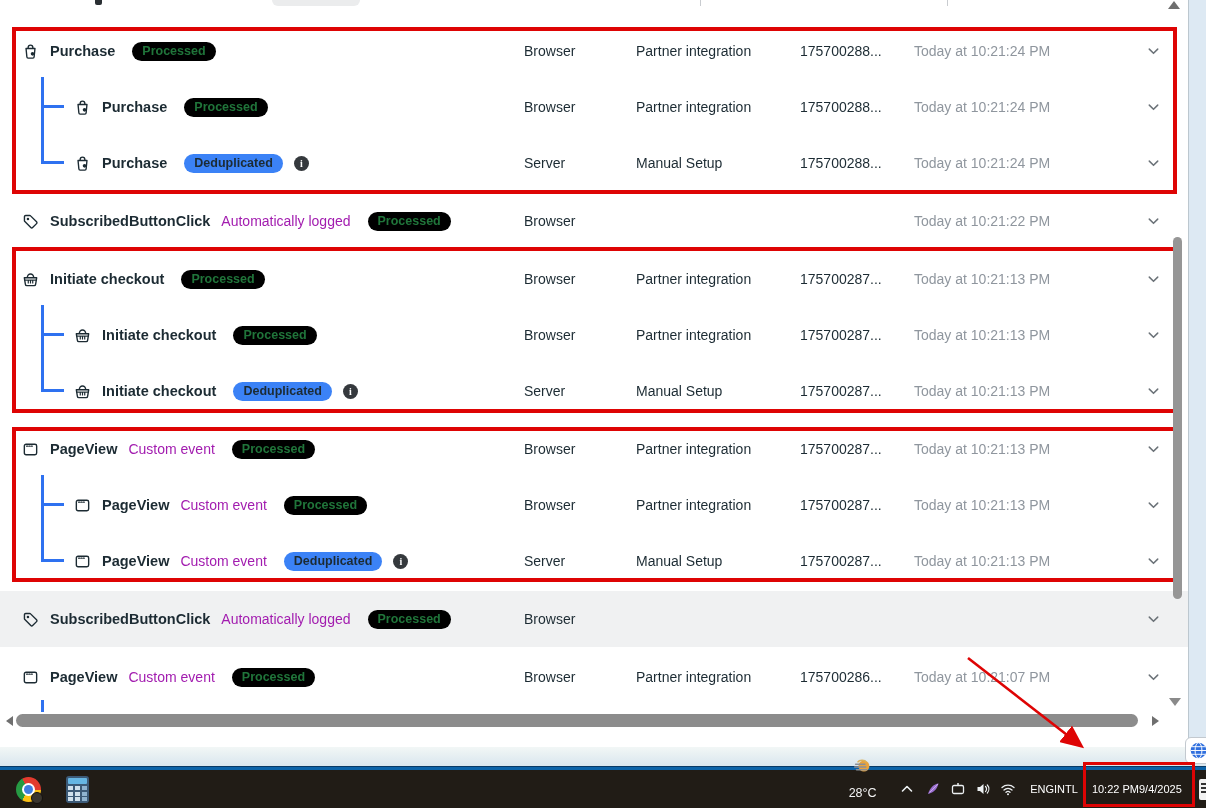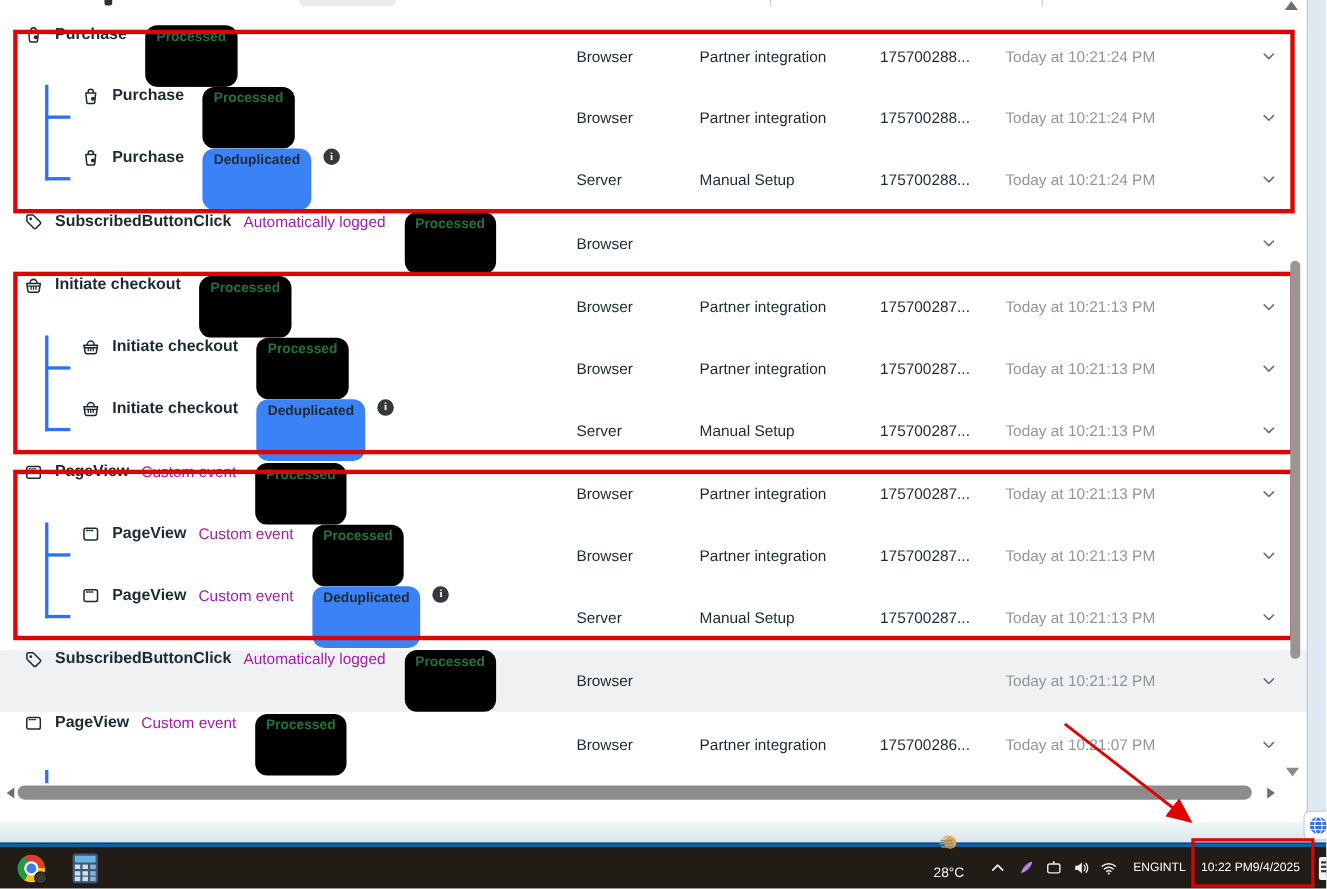--- a/index.html
+++ b/index.html
@@ -6,21 +6,21 @@
   html,body { width:1206px; height:808px; }
   body { font-family:"Liberation Sans", sans-serif; background:#fff; position:relative; overflow:hidden; }
   .screen { position:absolute; left:0; top:0; width:1206px; height:808px; overflow:hidden; background:#fff; }
 
   
   .content { position:absolute; left:0; top:0; width:1188px; height:747px; background:#fff; }
   .right-band { position:absolute; left:1188px; top:0; width:18px; height:747px; background:#dde9f3; border-left:1px solid #bcc7cf; }
 
   .row { position:absolute; left:0; width:1188px; height:56px; background:#fff; }
   .row.gray { background:#f0f1f2; }
-  .name-cell { position:absolute; left:22px; top:0; height:100%; display:flex; gap:11px; }
+  .name-cell { position:absolute; left:22px; top:0; height:100%; display:flex; align-items:center; gap:11px; }
   .row.child .name-cell { left:74px; }
   .ev-icon { width:17px; height:17px; color:#1c2b33; flex:0 0 auto; display:flex; }
   .ev-icon svg { width:100%; height:100%; }
   .ev-name { font-weight:700; font-size:14.5px; color:#1c2b33; white-space:nowrap; }
   .ev-sec { font-size:14px; color:#a21caf; white-space:nowrap; }
   .badge { font-size:12.5px; font-weight:700; padding:2.5px 10px; border-radius:11px; margin-left:6px; white-space:nowrap; }
   .badge.green { background:#000000; color:#20753a; }
   .badge.grayb { background:#3b82f6; color:#1c2b33; }
   .info-dot { width:15px; height:15px; border-radius:50%; background:#35393d; color:#fff; display:flex; align-items:center; justify-content:center; font-size:10px; font-weight:700; font-family:"Liberation Serif", serif; }
   .info-dot::before { content:"i"; }
@@ -196,20 +196,21 @@
         <span class="ev-icon">
             <svg>
               <use href="#i-tag"></use>
             </svg>
           </span>
         <span class="ev-name">SubscribedButtonClick</span>
         <span class="ev-sec">Automatically logged</span>
         <span class="badge green">Processed</span>
       </div>
       <div class="cell c-conn">Browser</div>
+      <div class="cell c-time">Today at 10:21:22 PM</div>
       <span class="chev"><svg>
             <use href="#i-chev"></use>
           </svg></span>
     </div>
 
     <div class="row" style="top:251px">
       <div class="name-cell">
         <span class="ev-icon">
             <svg>
               <use href="#i-basket"></use>
@@ -340,21 +341,20 @@
         <span class="ev-icon">
             <svg>
               <use href="#i-tag"></use>
             </svg>
           </span>
         <span class="ev-name">SubscribedButtonClick</span>
         <span class="ev-sec">Automatically logged</span>
         <span class="badge green">Processed</span>
       </div>
       <div class="cell c-conn">Browser</div>
-      <div class="cell c-time">Today at 10:21:12 PM</div>
       <span class="chev"><svg>
             <use href="#i-chev"></use>
           </svg></span>
     </div>
 
     <div class="row" style="top:649px">
       <div class="name-cell">
         <span class="ev-icon">
             <svg>
               <use href="#i-window"></use>

